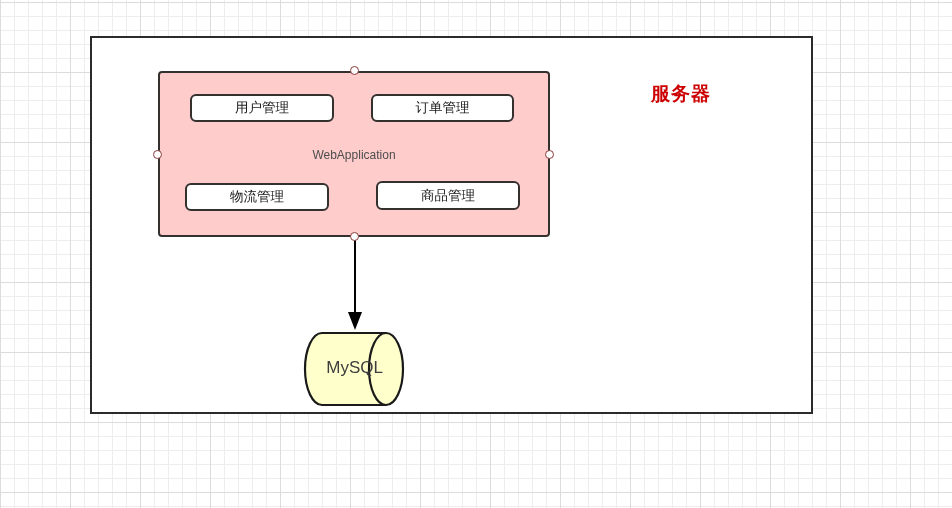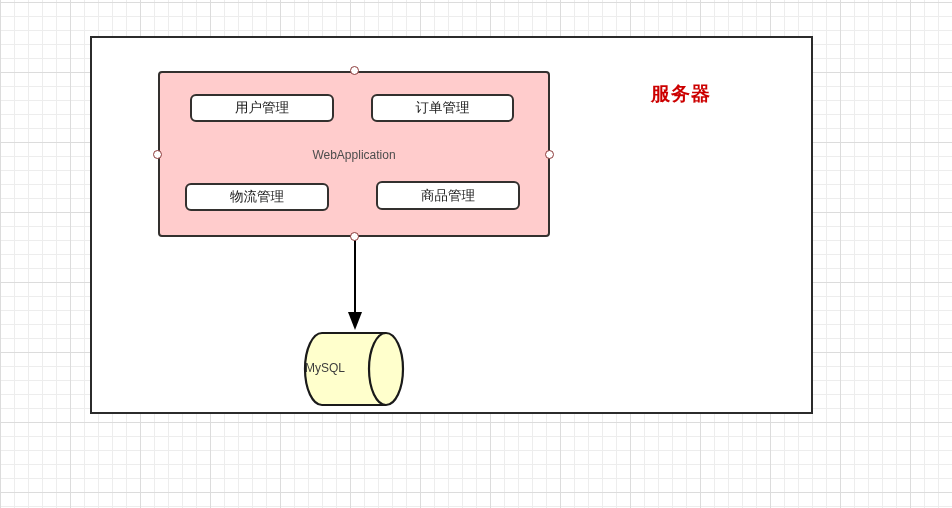--- a/index.html
+++ b/index.html
@@ -131,22 +131,22 @@
     top: 328px;
     width: 115px;
     height: 82px;
     overflow: visible;
   }
   #mysql-label {
     position: absolute;
     left: 305px;
     top: 359px;
     width: 78px;
-    text-align: left;
-    font-size: 12px;
+    text-align: right;
+    font-size: 17px;
     color: #3d3d3d;
     line-height: 18px;
     white-space: nowrap;
   }
 </style>
 </head>
 <body>
 
 <div id="canvas">
 

